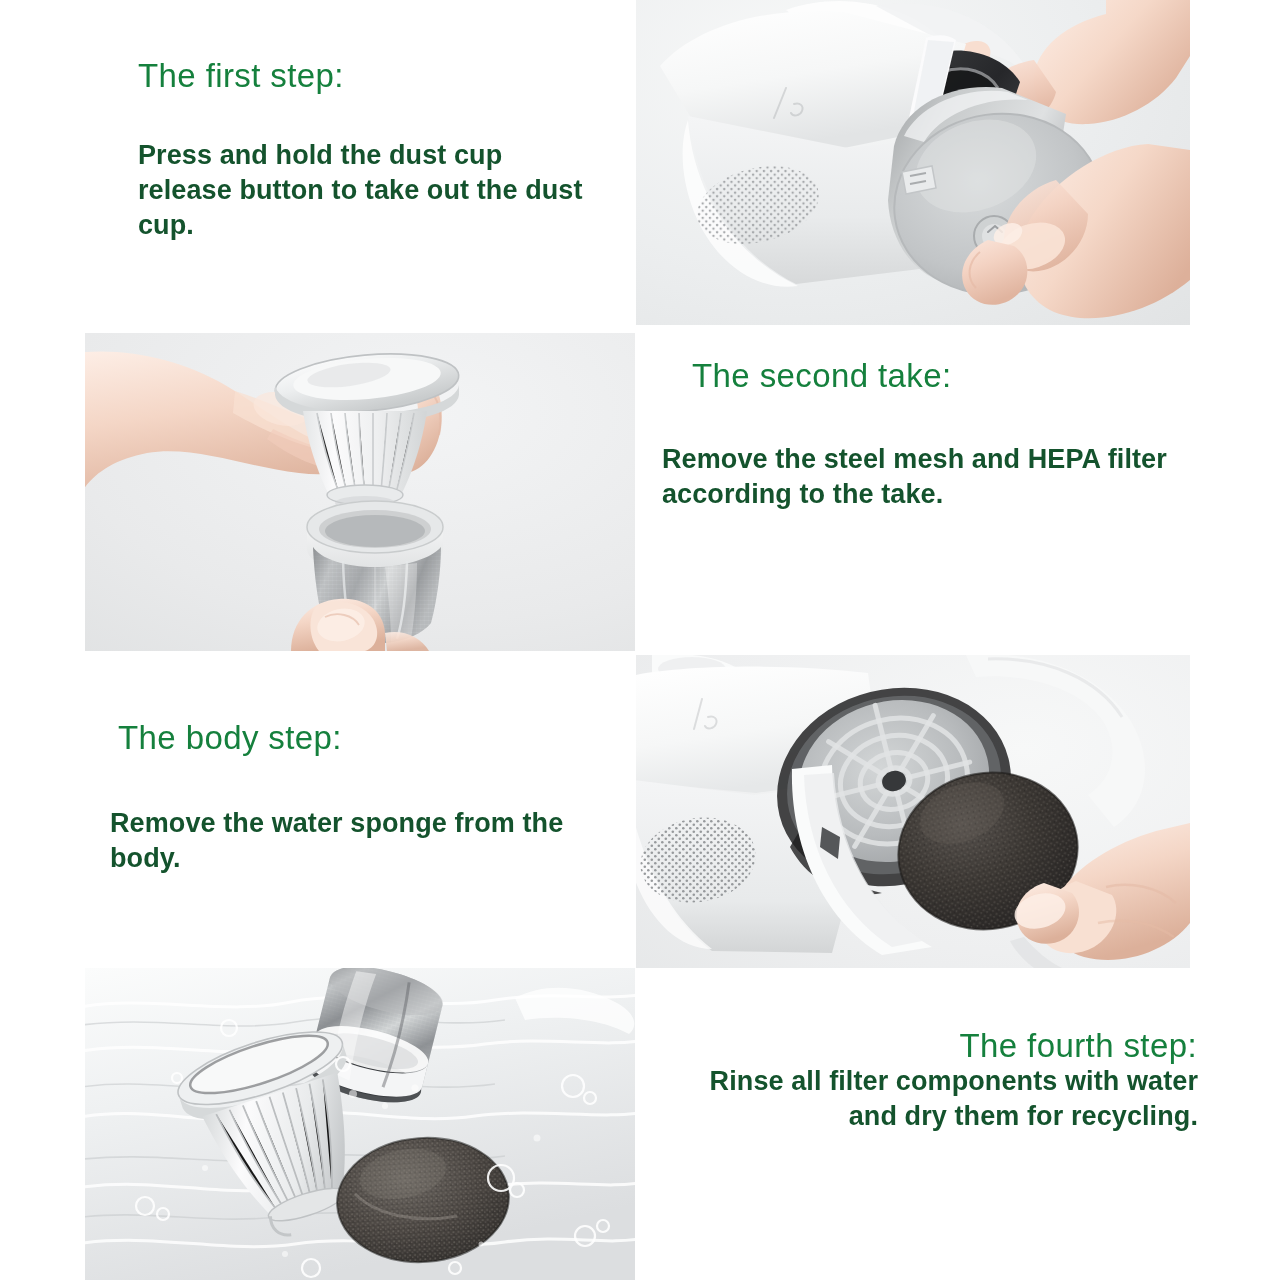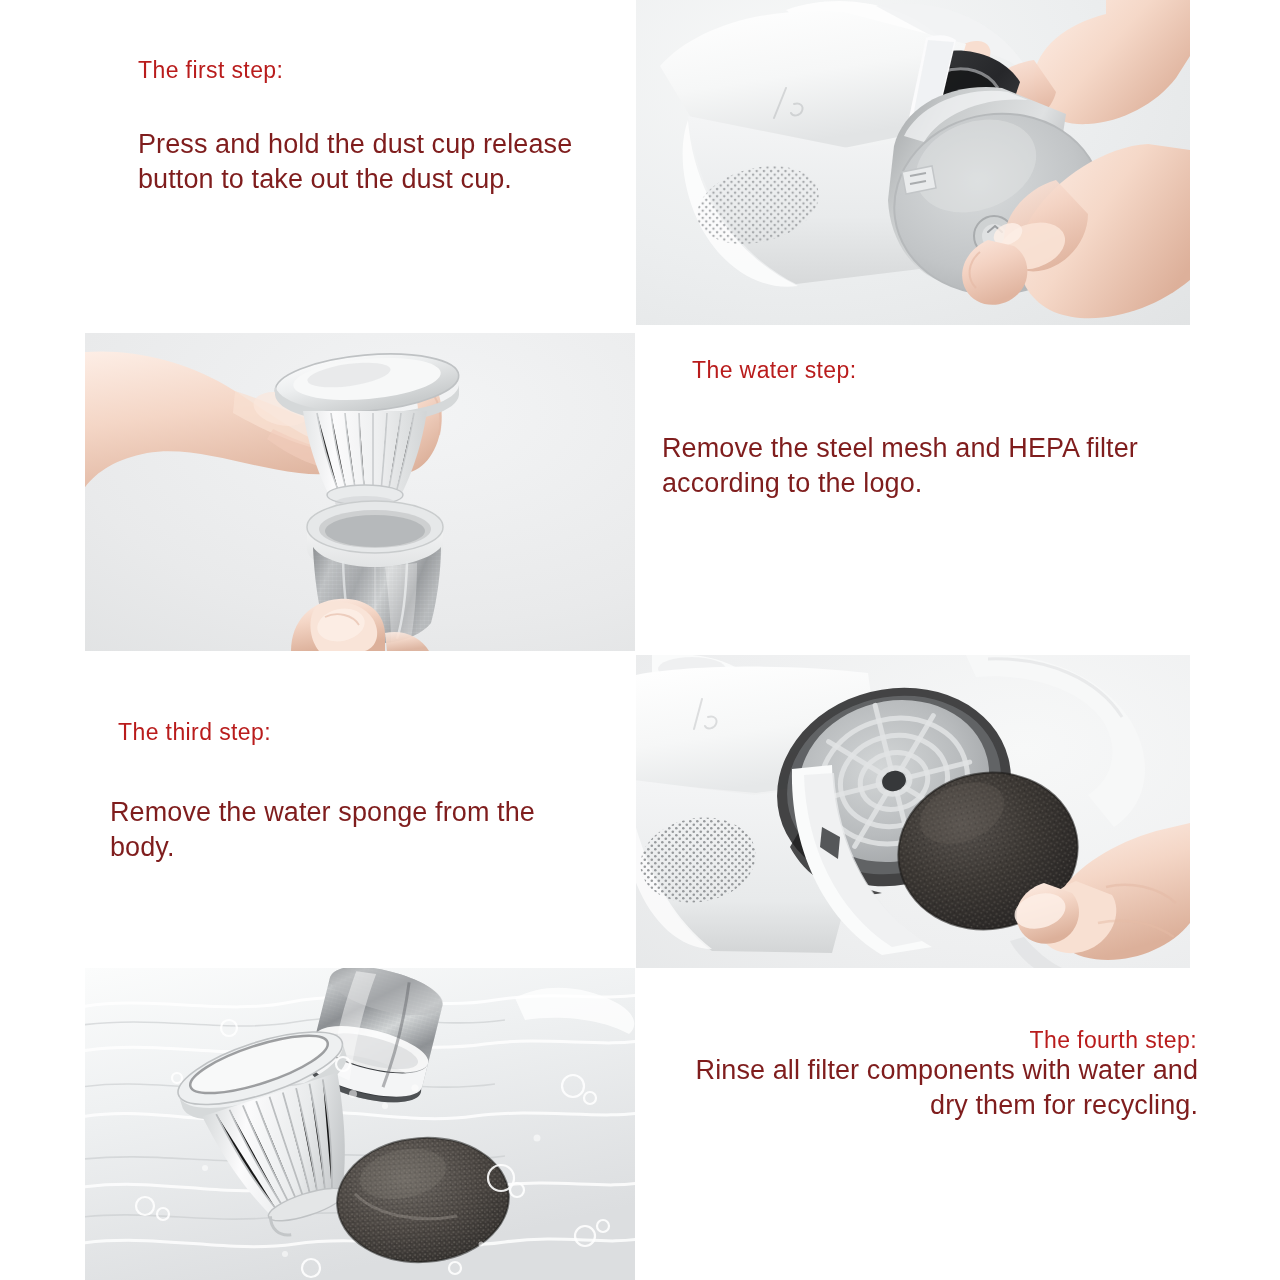--- a/index.html
+++ b/index.html
@@ -14,31 +14,31 @@
     width: 1280px; height: 1280px;
     background: #ffffff;
   }
 
   
   .panel { position: absolute; overflow: hidden; }
   .imgpanel { background: #eceded; }
 
   .textblock { position: absolute; }
   .step-title {
-    font-size: 23px;
+    font-size: 33px;
     font-weight: 400;
-    color: #b91c1c;
+    color: #15803d;
     letter-spacing: 0.4px;
     white-space: nowrap;
     line-height: 1.1;
   }
   .step-body {
     font-size: 27px;
-    font-weight: 400;
-    color: #7f1d1d;
+    font-weight: 700;
+    color: #14532d;
     line-height: 1.30;
     letter-spacing: 0.1px;
   }
   svg.scene-svg { position: absolute; inset: 0; width: 100%; height: 100%; display: block; }
 
   
   #p1 { left: 636px; top: 0px; width: 554px; height: 325px; }
   #p1 .bg {
     position: absolute; inset: 0;
     background:
@@ -277,26 +277,26 @@
       <path d="M206 318 C 206 288 226 268 254 266 C 282 264 300 280 300 302 L 300 318 Z" fill="url(#g2skin)"></path>
       <path d="M232 272 C 252 264 278 270 288 286 C 296 300 292 314 280 318 L 234 318
                C 224 306 222 284 232 272 Z" fill="#f9e4d8"></path>
       <ellipse cx="256" cy="292" rx="24" ry="16" transform="rotate(-12 256 292)" fill="#fdeee6" opacity="0.85"></ellipse>
       <path d="M300 300 C 318 296 336 304 344 318 L 302 318 Z" fill="url(#g2skin)" opacity="0.9"></path>
       <path d="M240 284 C 252 278 268 282 274 292" stroke="#e3b8a3" stroke-width="1.8" fill="none" opacity="0.6"></path>
     </svg>
   </div>
 
   <div class="textblock" style="left:692px; top:358px; width:505px;">
-    <div class="step-title">The water step:</div>
-    <div class="step-body" style="margin-top:48px; width:535px; margin-left:-30px;">Remove the steel mesh and HEPA filter according to the logo.</div>
+    <div class="step-title">The second take:</div>
+    <div class="step-body" style="margin-top:48px; width:535px; margin-left:-30px;">Remove the steel mesh and HEPA filter according to the take.</div>
   </div>
 
   <div class="textblock" style="left:118px; top:720px; width:500px;">
-    <div class="step-title">The third step:</div>
+    <div class="step-title">The body step:</div>
     <div class="step-body" style="margin-top:50px; width:495px; margin-left:-8px;">Remove the water sponge from the body.</div>
   </div>
 
   <div class="panel imgpanel" id="p3">
     <div class="bg"></div>
     <svg class="scene-svg" viewBox="0 0 554 313" preserveAspectRatio="none">
       <defs>
         <linearGradient id="g3body" x1="0" y1="0" x2="0.3" y2="1">
           <stop offset="0%" stop-color="#ffffff"></stop>
           <stop offset="60%" stop-color="#f6f7f7"></stop>

